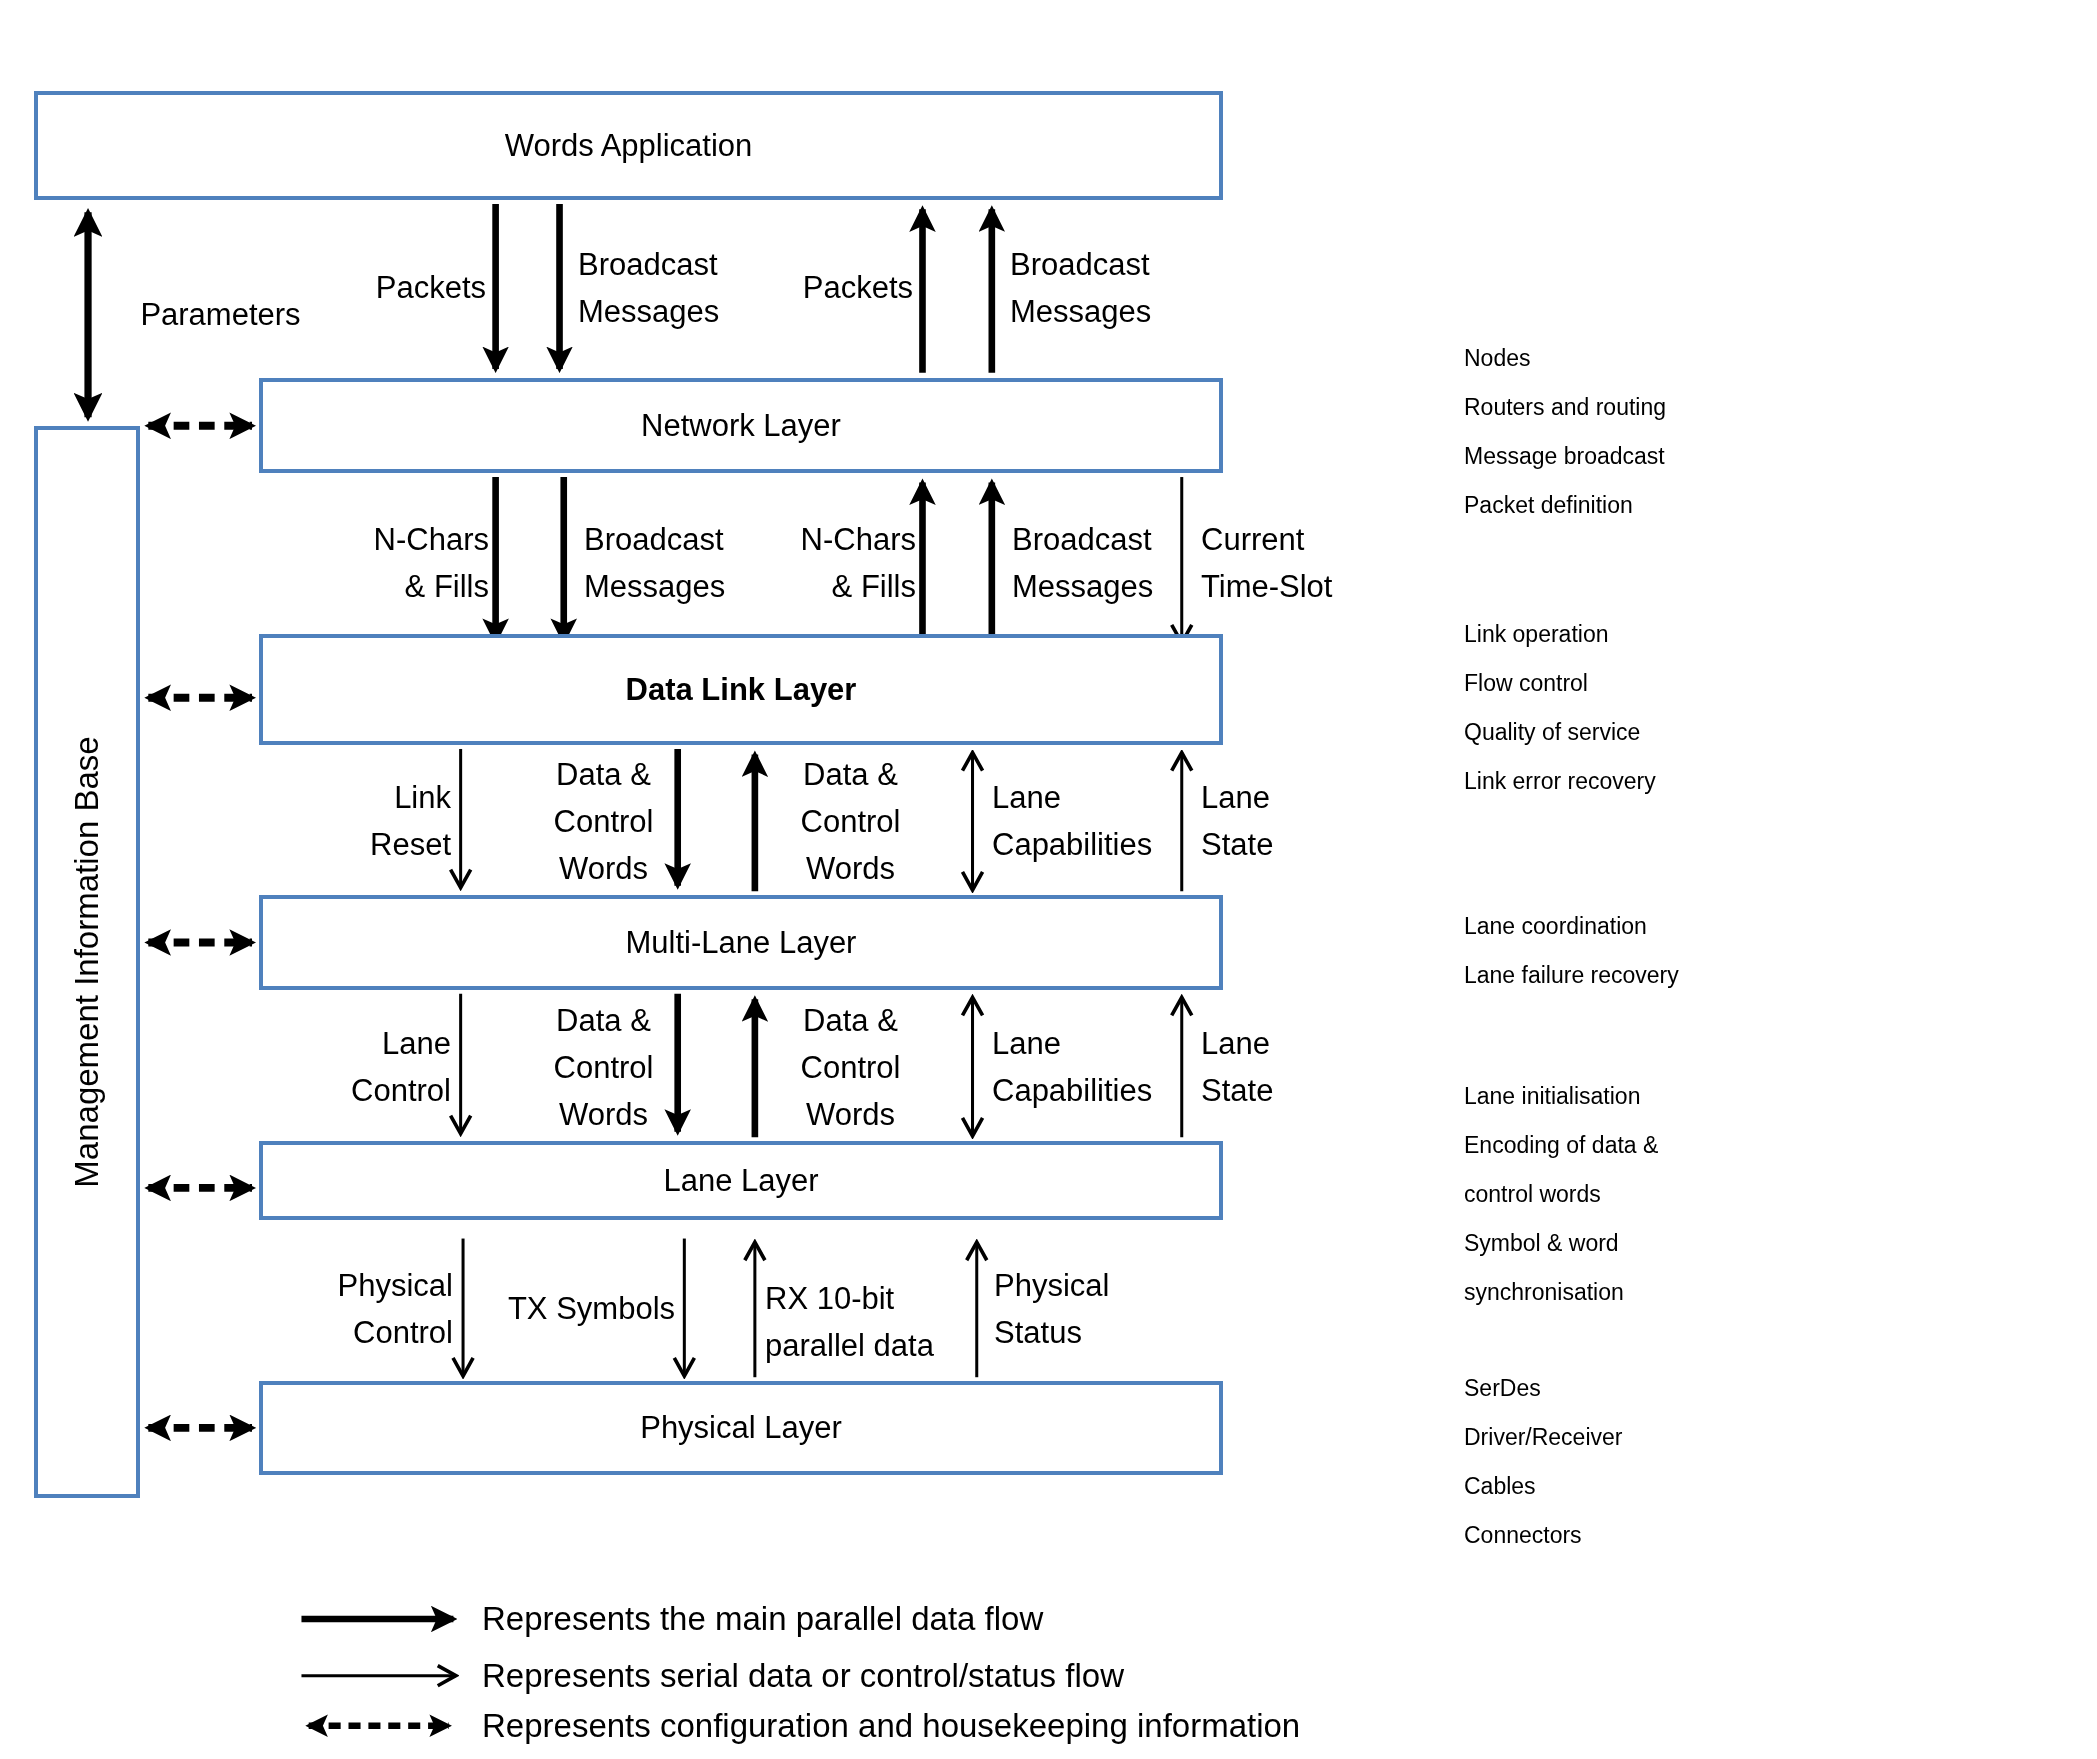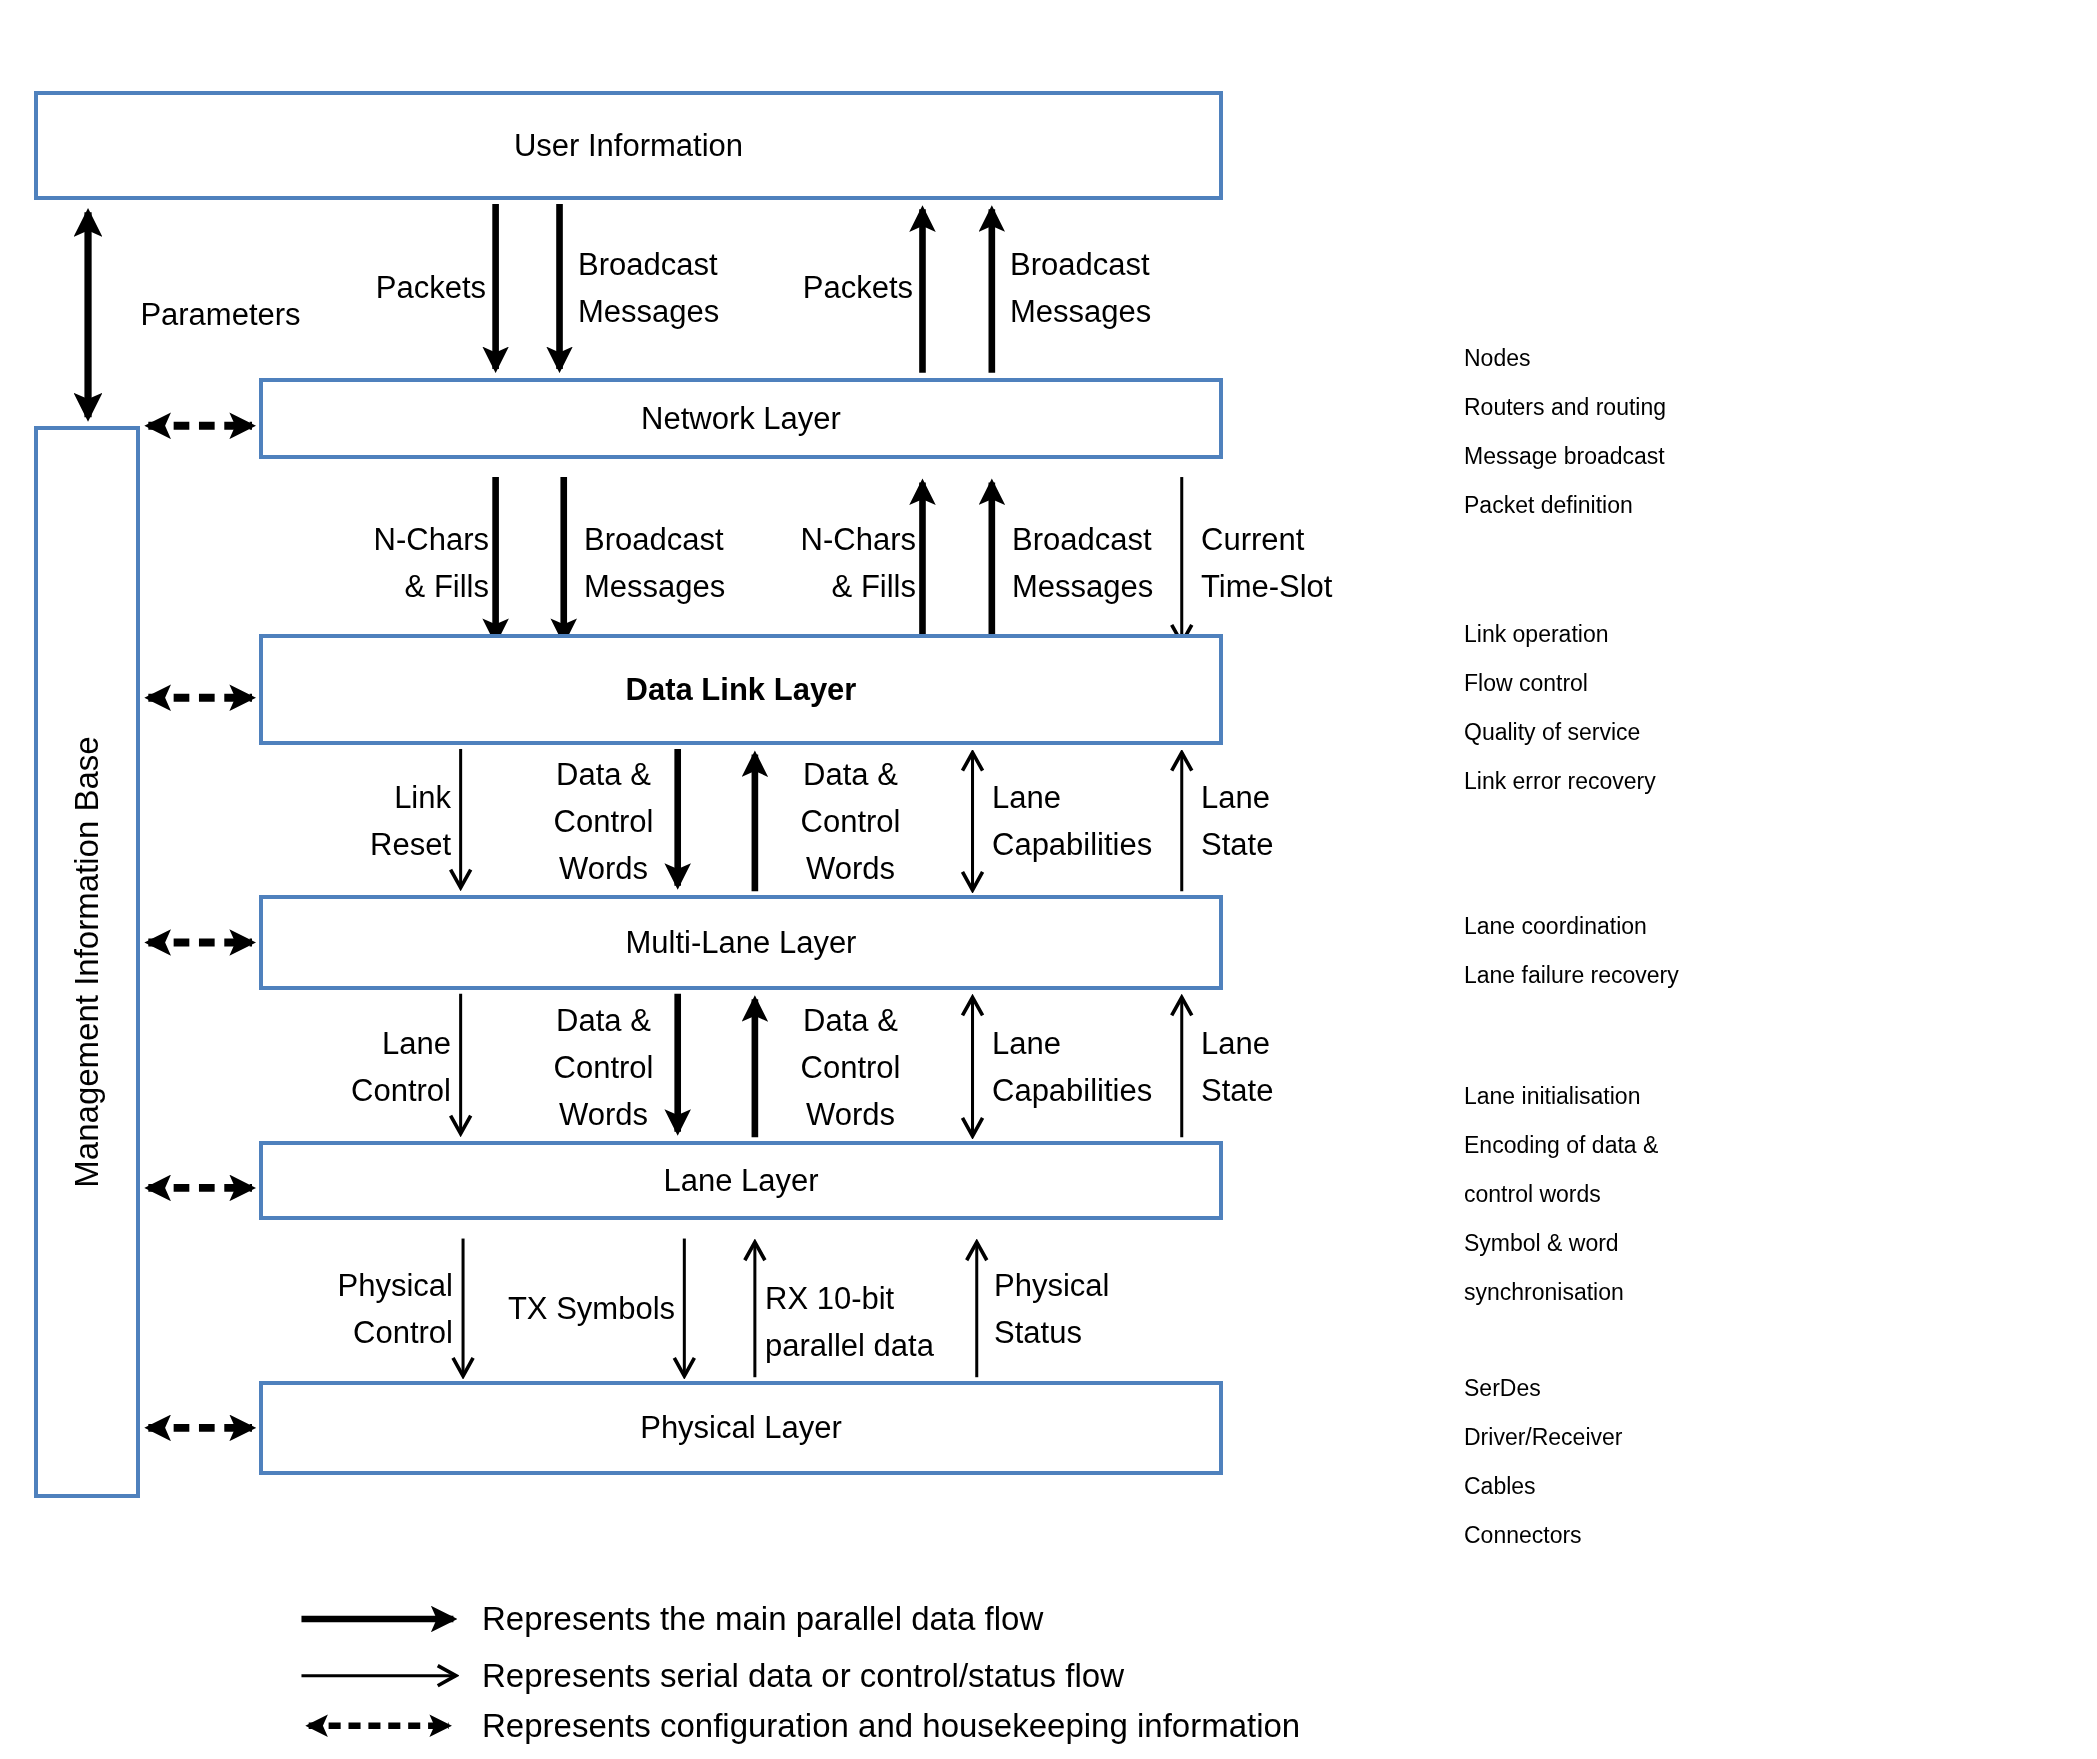--- a/index.html
+++ b/index.html
@@ -69,24 +69,24 @@
     <line x1="1135" y1="2054" x2="1135" y2="2282" stroke="#000" stroke-width="5" marker-end="url(#mThin)"></line>
     <line x1="1252" y1="2284" x2="1252" y2="2060" stroke="#000" stroke-width="5" marker-end="url(#mThin)"></line>
     <line x1="1620" y1="2284" x2="1620" y2="2060" stroke="#000" stroke-width="5" marker-end="url(#mThin)"></line>
 
     <line x1="500" y1="2685" x2="752" y2="2685" stroke="#000" stroke-width="11" marker-end="url(#mThick)"></line>
     <line x1="500" y1="2779" x2="756" y2="2779" stroke="#000" stroke-width="5" marker-end="url(#mThin)"></line>
     <line x1="512" y1="2862" x2="744" y2="2862" stroke="#000" stroke-width="11" stroke-dasharray="20 13" marker-start="url(#mDash)" marker-end="url(#mDash)"></line>
   </svg>
 
   <div class="box" style="left:34px;top:91px;width:1189px;height:109px;">
-    <span>User Information</span>
-  </div>
-
-  <div class="box" style="left:259px;top:378px;width:964px;height:81px;">
+    <span>Words Application</span>
+  </div>
+
+  <div class="box" style="left:259px;top:378px;width:964px;height:95px;">
     <span>Network Layer</span>
   </div>
 
   <div class="box" style="left:259px;top:634px;width:964px;height:111px;font-weight:bold;">
     <span>Data Link Layer</span>
   </div>
 
   <div class="box" style="left:259px;top:895px;width:964px;height:95px;">
     <span>Multi-Lane Layer</span>
   </div>

